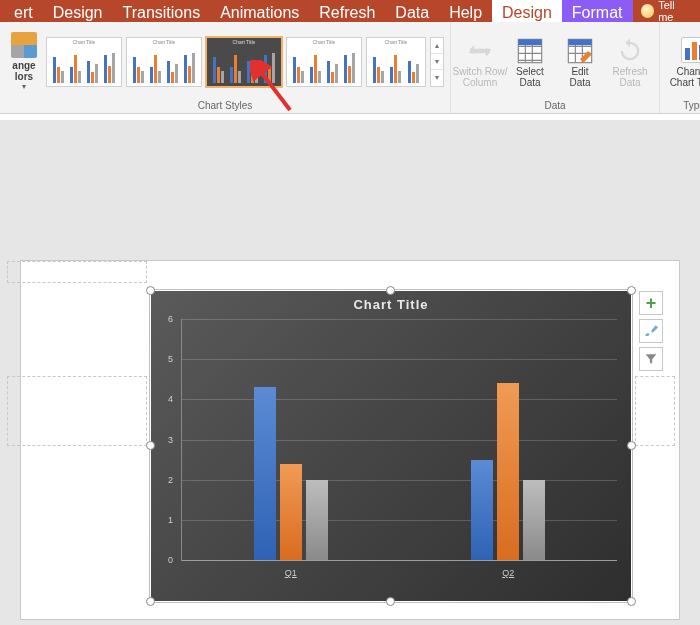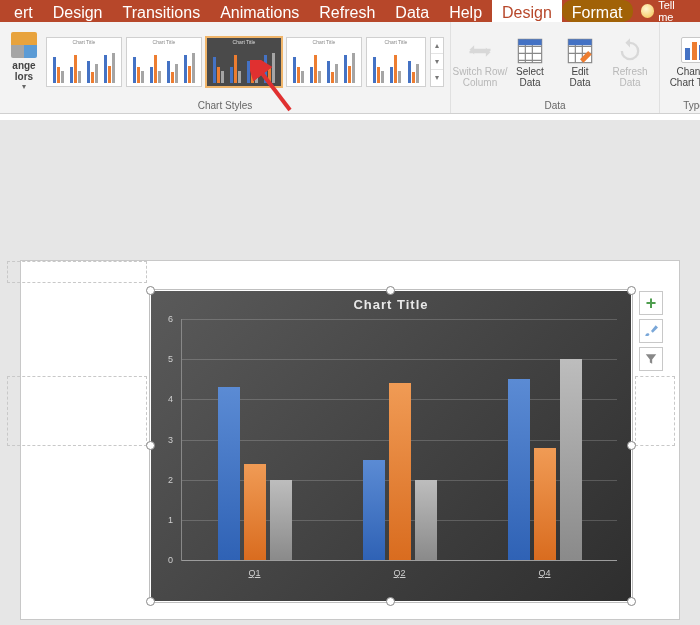--- a/index.html
+++ b/index.html
@@ -2,21 +2,21 @@
 <html><head>
 <meta charset="utf-8">
 <style>
   * { box-sizing: border-box; margin: 0; padding: 0; }
   body { font-family: "Segoe UI", Arial, sans-serif; font-size: 11px; background: #fff; width: 700px; height: 625px; overflow: hidden; position: relative; }
 
   
   .tabstrip { display: flex; background: #b7472a; height: 22px; color: #fff; align-items: stretch; padding-left: 4px; }
   .tab { padding: 4px 10px 0 10px; font-size: 16px; cursor: pointer; }
   .tab.active { background: #fff; color: #b7472a; }
-  .tab.tool { background: #a16207; border-radius: 10px; }
+  .tab.tool { background: #8b5cf6; }
   .tellme { display: flex; align-items: center; gap: 4px; padding: 0 8px; }
   .bulb { width: 14px; height: 14px; border-radius: 50%; background: radial-gradient(circle at 40% 35%, #fff6d0, #f3c14b); }
 
   
   .ribbon { display: flex; background: #f3f3f3; border-bottom: 1px solid #d0d0d0; height: 92px; }
   .group { border-right: 1px solid #e0e0e0; display: flex; flex-direction: column; padding: 3px 6px 0 6px; }
   .group-body { flex: 1; display: flex; align-items: center; gap: 4px; }
   .group-label { text-align: center; font-size: 10px; color: #666; padding: 2px 0; }
 
   .cc-btn { display: flex; flex-direction: column; align-items: center; width: 36px; cursor: pointer; }
@@ -327,26 +327,20 @@
                 <div class="bar b2" style="height: 40%;"></div>
                 <div class="bar b3" style="height: 33.3333%;"></div>
                 <div class="xlab">Q1</div>
               </div>
               <div class="catg">
                 <div class="bar b1" style="height: 41.6667%;"></div>
                 <div class="bar b2" style="height: 73.3333%;"></div>
                 <div class="bar b3" style="height: 33.3333%;"></div>
                 <div class="xlab">Q2</div>
               </div>
-              <div class="catg">
-                <div class="bar b1" style="height: 75%;"></div>
-                <div class="bar b2" style="height: 46.6667%;"></div>
-                <div class="bar b3" style="height: 83.3333%;"></div>
-                <div class="xlab">Q4</div>
-              </div>
             </div>
           </div>
       </div>
       <div class="sel-box"></div>
       <div class="handle h-tl"></div>
       <div class="handle h-tc"></div>
       <div class="handle h-tr"></div>
       <div class="handle h-ml"></div>
       <div class="handle h-mr"></div>
       <div class="handle h-bl"></div>

